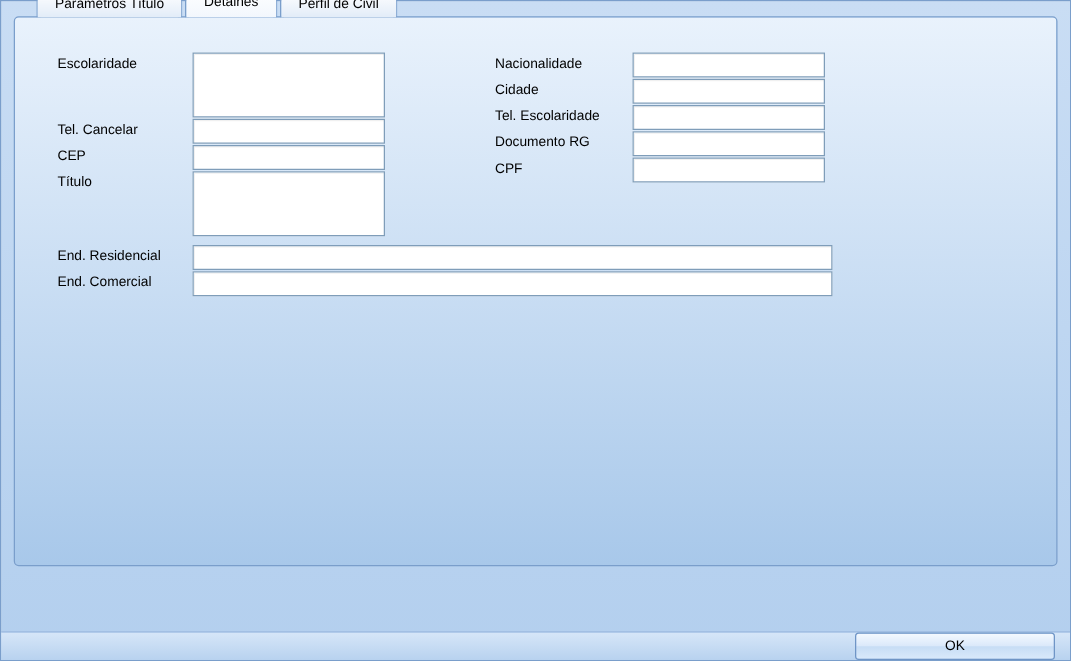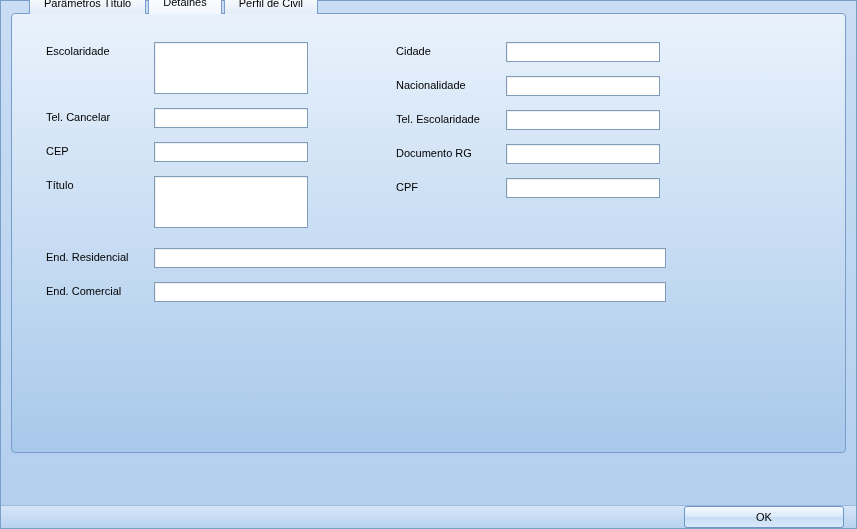--- a/index.html
+++ b/index.html
@@ -89,21 +89,21 @@
     border-radius: 4px;
     margin-top: -1px;
     height: 440px;
     background: linear-gradient(to bottom, #e9f2fc 0%, #a8c8ea 100%);
     z-index: 1;
     padding: 28px 34px;
   }
   .form-grid {
     position: relative;
   }
-  .row { display: flex; align-items: flex-start; margin-bottom: 14px; }
+  .row { display: flex; align-items: flex-start; margin-bottom: 1px; }
   .lbl {
     width: 108px;
     color: #000;
     padding-top: 3px;
     font-size: 11px;
   }
   input.txt, textarea.txt {
     border: 1px solid #7f9db9;
     background: #fff;
     font-family: inherit;
@@ -190,25 +190,25 @@
               <input class="txt" type="text" style="">
             </div>
             <div class="row">
               <div class="lbl">Título</div>
               <textarea class="txt" style=""></textarea>
             </div>
           </div>
 
           <div class="col col-right">
             <div class="row">
+              <div class="lbl">Nacionalidade</div>
+              <input class="txt" type="text" style="">
+            </div>
+            <div class="row">
               <div class="lbl">Cidade</div>
-              <input class="txt" type="text" style="">
-            </div>
-            <div class="row">
-              <div class="lbl">Nacionalidade</div>
               <input class="txt" type="text" style="">
             </div>
             <div class="row">
               <div class="lbl">Tel. Escolaridade</div>
               <input class="txt" type="text" style="">
             </div>
             <div class="row">
               <div class="lbl">Documento RG</div>
               <input class="txt" type="text" style="">
             </div>

